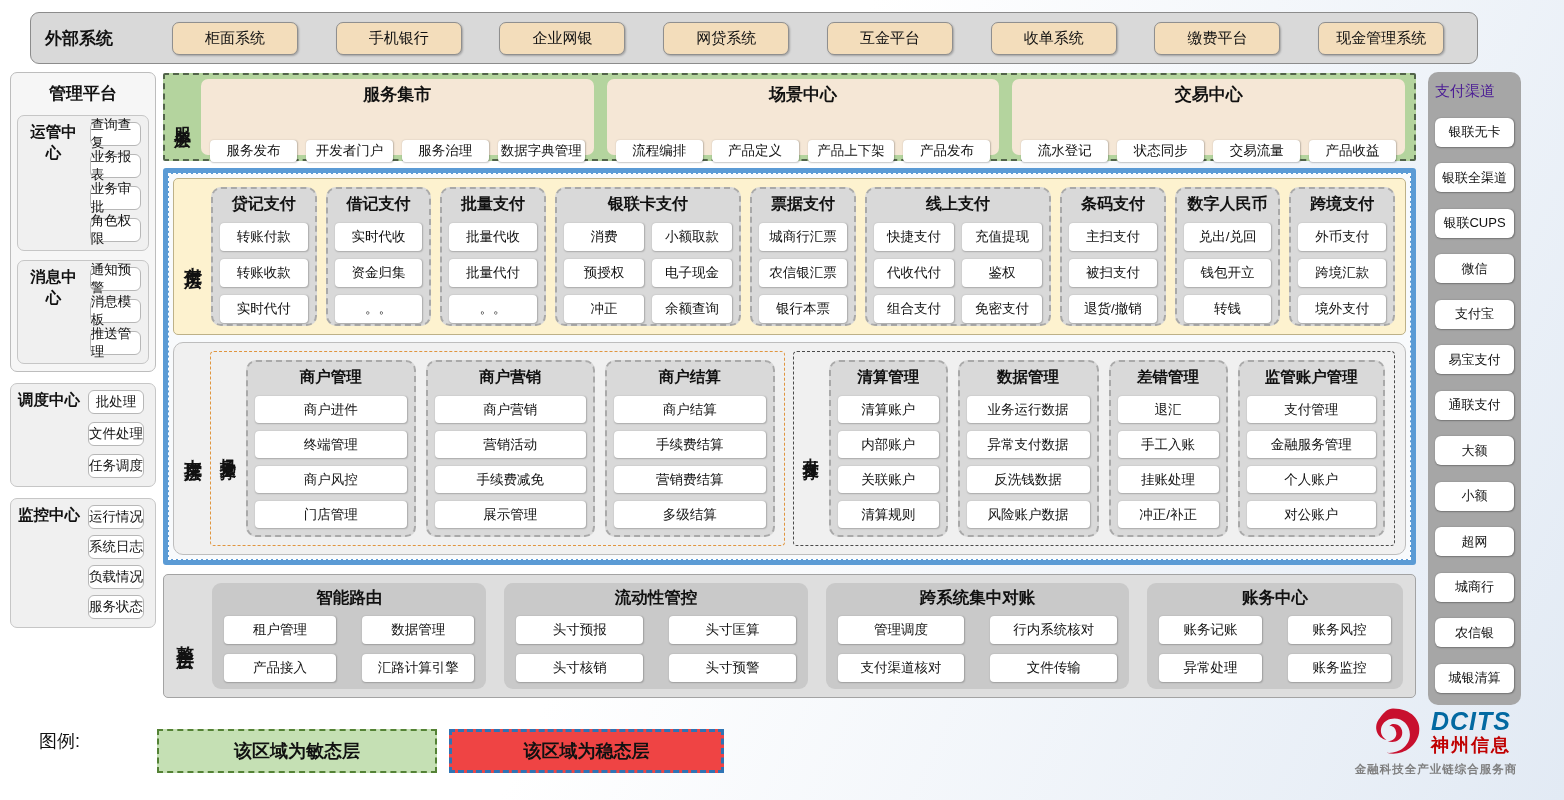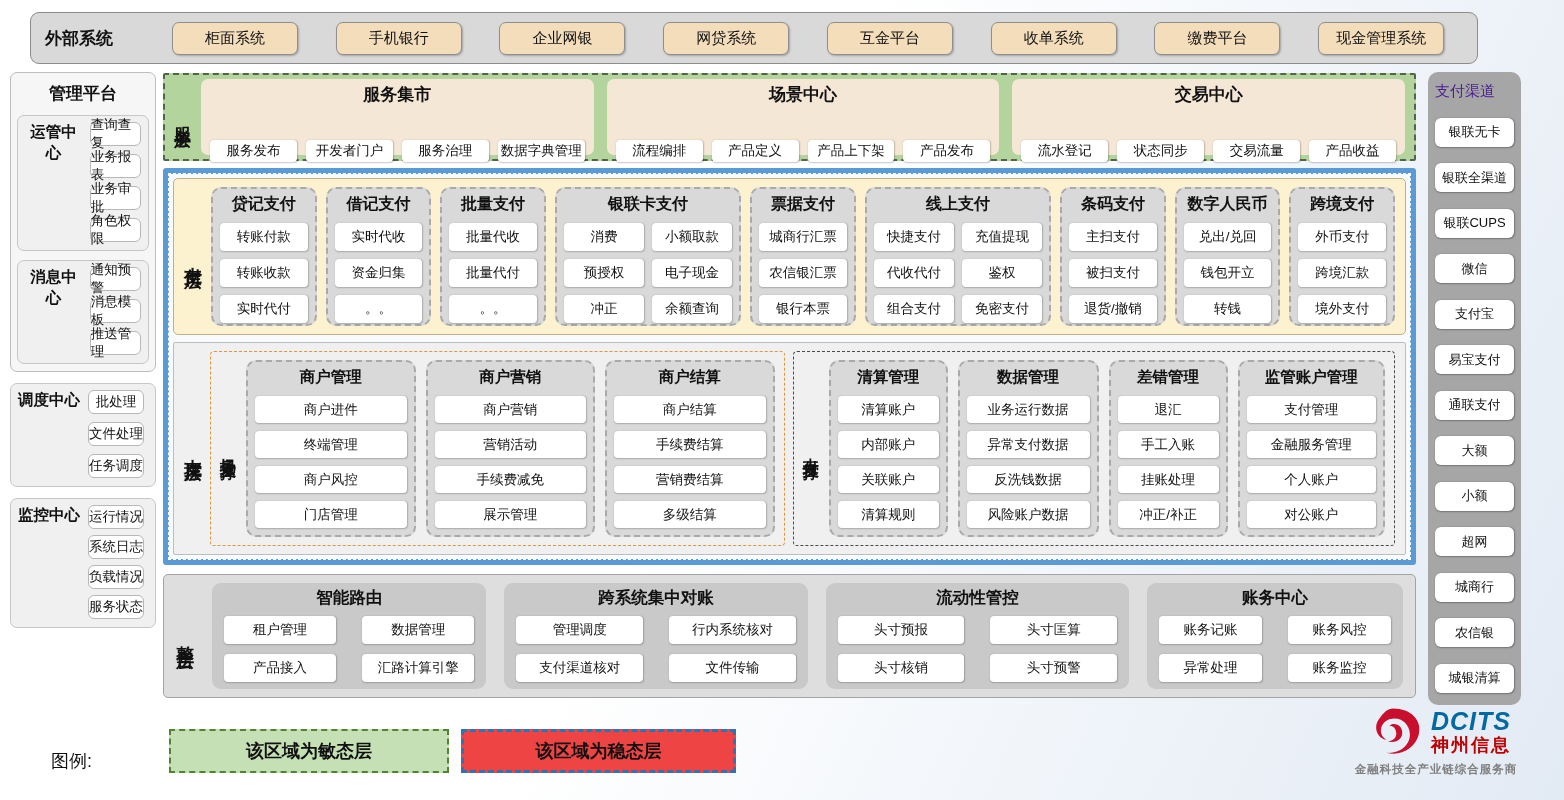--- a/index.html
+++ b/index.html
@@ -96,21 +96,21 @@
     padding: 5px 7px 1px; display: flex; flex-direction: column; gap: 8px;
   }
   .pay-col.wide { flex: 1.92 1 0; }
   .pay-col-title { text-align: center; font-size: 16px; font-weight: 700; }
   .pay-col-items { display: flex; flex-direction: column; gap: 8px; flex: 1; }
   .pay-col-items .chip { height: 28px; }
   .pay-col-items.grid2 { display: grid; grid-template-columns: 1fr 1fr; gap: 8px; }
 
   
   .support-layer {
-    margin-top: 7px; background: #f0f0f0; border: 1px solid #bdbdbd; border-radius: 2px;
+    margin-top: 7px; background: #f0f0f0; border: 1px solid #bdbdbd; border-radius: 10px;
     display: flex; gap: 8px; padding: 8px 10px; align-items: stretch;
   }
   .support-box { display: flex; gap: 10px; padding: 8px 9px; border-radius: 4px; }
   .scene-support { flex: 1; border: 1.5px dashed #e0953f; }
   .payment-support { flex: 1.05; border: 1.5px dashed #4a4a4a; }
   .support-box .vlabel { font-size: 16px; letter-spacing: 2px; }
   .sup-col {
     flex: 1; background: #d9d9d9; border: 2px dashed #a9a9a9; border-radius: 10px;
     padding: 5px 7px 7px; display: flex; flex-direction: column; gap: 8px;
   }
@@ -140,21 +140,21 @@
     display: flex; flex-direction: column; gap: 16.5px;
   }
   .right-title { text-align: left; color: #4c1d95; font-size: 15px; font-weight: 400; padding-top: 2px; }
   .chan-chip {
     background: #ffffff; border-radius: 6px; height: 29px;
     display: flex; align-items: center; justify-content: center; font-size: 13px;
     box-shadow: 0.5px 0.5px 1.5px rgba(0,0,0,.3); white-space: nowrap;
   }
 
   
-  .legend-row { position: absolute; left: 51px; top: 729px; display: flex; align-items: flex-end; }
+  .legend-row { position: absolute; left: 39px; top: 729px; display: flex; align-items: flex-start; }
   .legend-label { font-size: 18px; width: 118px; }
   .legend-box {
     width: 280px; height: 44px; display: flex; align-items: center; justify-content: center;
     font-size: 18px; font-weight: 700;
   }
   .legend-agile { background: #c5e0b4; border: 2px dashed #548235; margin-right: 12px; }
   .legend-stable { background: #ef4444; border: 3px dashed #2e74b5; width: 275px; }
 
   .logo {
     position: absolute; right: 8px; top: 706px; width: 240px;
@@ -426,36 +426,36 @@
       <div class="vlabel integration-label">整合层</div>
       <div class="int-section sec-route">
         <div class="int-section-title">智能路由</div>
         <div class="int-section-items">
             <div class="chip">租户管理</div>
             <div class="chip">数据管理</div>
             <div class="chip">产品接入</div>
             <div class="chip">汇路计算引擎</div>
           </div>
       </div>
+      <div class="int-section sec-liquid">
+        <div class="int-section-title">流动性管控</div>
+        <div class="int-section-items">
+            <div class="chip">头寸预报</div>
+            <div class="chip">头寸匡算</div>
+            <div class="chip">头寸核销</div>
+            <div class="chip">头寸预警</div>
+          </div>
+      </div>
       <div class="int-section sec-recon">
         <div class="int-section-title">跨系统集中对账</div>
         <div class="int-section-items">
             <div class="chip">管理调度</div>
             <div class="chip">行内系统核对</div>
             <div class="chip">支付渠道核对</div>
             <div class="chip">文件传输</div>
-          </div>
-      </div>
-      <div class="int-section sec-liquid">
-        <div class="int-section-title">流动性管控</div>
-        <div class="int-section-items">
-            <div class="chip">头寸预报</div>
-            <div class="chip">头寸匡算</div>
-            <div class="chip">头寸核销</div>
-            <div class="chip">头寸预警</div>
           </div>
       </div>
       <div class="int-section sec-account">
         <div class="int-section-title">账务中心</div>
         <div class="int-section-items">
             <div class="chip">账务记账</div>
             <div class="chip">账务风控</div>
             <div class="chip">异常处理</div>
             <div class="chip">账务监控</div>
           </div>

